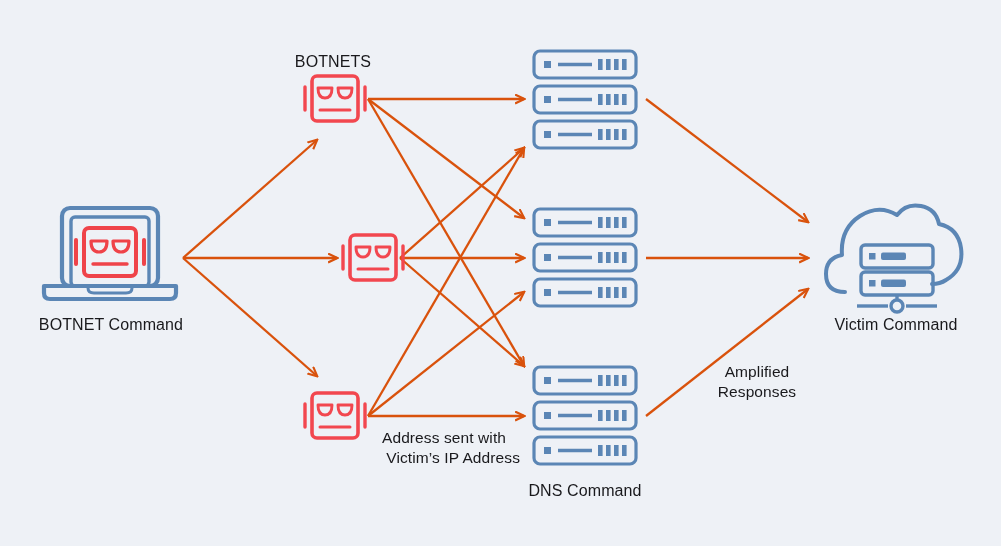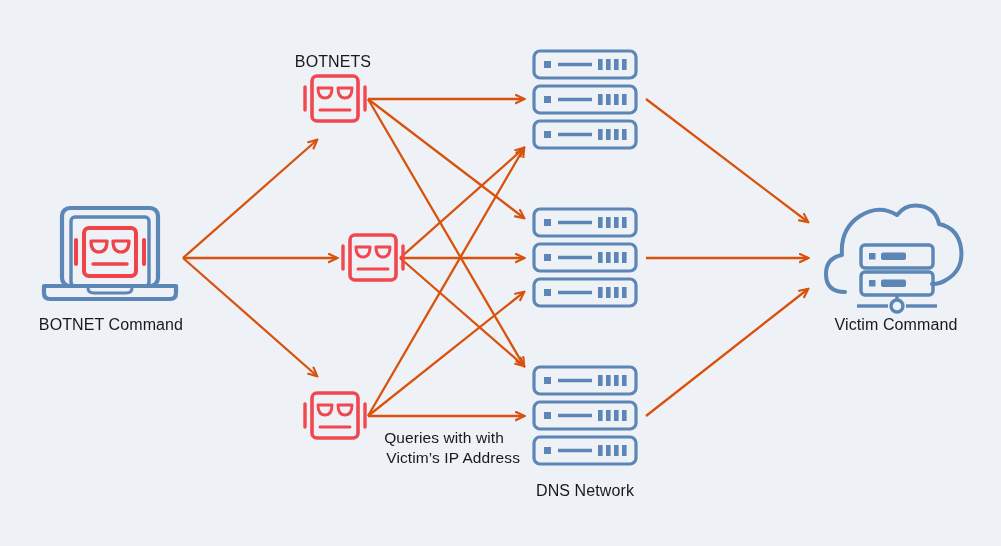--- a/index.html
+++ b/index.html
@@ -258,23 +258,27 @@
       <circle cx="897" cy="306" r="6" fill="none" stroke="#5b86b5" stroke-width="3.4"></circle>
       <line x1="857" y1="306" x2="888" y2="306" stroke="#5b86b5" stroke-width="3.4"></line>
       <line x1="906" y1="306" x2="937" y2="306" stroke="#5b86b5" stroke-width="3.4"></line>
     </g>
   </svg>
 
   <div class="lbl lbl-big" style="left:243px; top:52px; width:180px;">BOTNETS</div>
 
   <div class="lbl lbl-big" style="left:0px; top:315px; width:222px;">BOTNET Command</div>
 
-  <div class="lbl lbl-big" style="left:495px; top:481px; width:180px;">DNS Network</div>
+  <div class="lbl lbl-big" style="left:495px; top:481px; width:180px;">DNS Command</div>
 
   <div class="lbl lbl-big" style="left:806px; top:315px; width:180px;">Victim Command</div>
 
   <div style="position:absolute; left:368px; top:428px; width:152px; text-align:center;">
-    <div class="lbl" style="position:static;">Queries with with</div>
+    <div class="lbl" style="position:static;">Address sent with</div>
     <div class="lbl" style="position:static;text-align:right;">Victim’s IP Address</div>
   </div>
 
+  <div style="position:absolute; left:694px; top:362px; width:126px; text-align:center;">
+    <div class="lbl" style="position:static;">Amplified</div>
+    <div class="lbl" style="position:static;">Responses</div>
+  </div>
 
 </div>
 
 </body></html>

